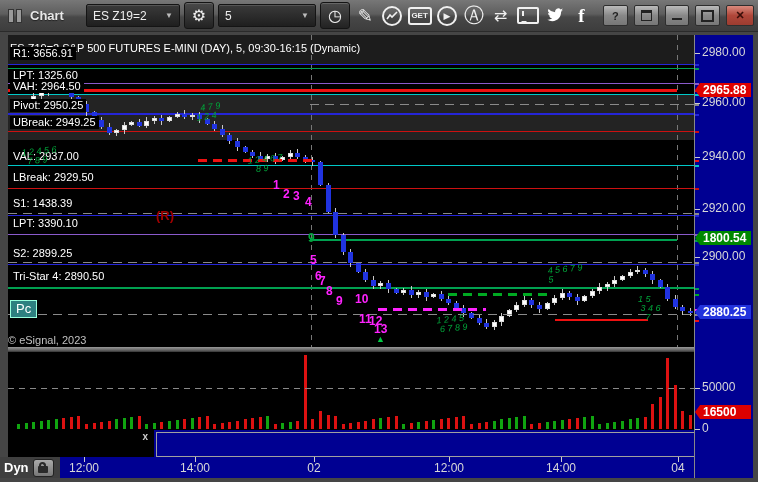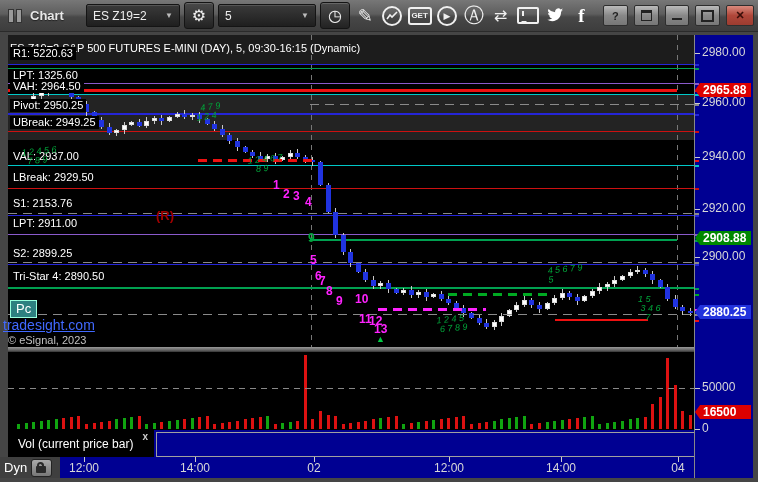--- a/index.html
+++ b/index.html
@@ -43,21 +43,21 @@
   #sep{position:absolute;left:8px;top:347px;width:686px;height:5px;
        background:linear-gradient(#999,#666 60%,#333);}
   #volpane{position:absolute;left:8px;top:352px;width:686px;height:78px;background:#000;overflow:hidden;}
   #tabrow{position:absolute;left:8px;top:430px;width:686px;height:27px;background:#000092;}
   #voltab{position:absolute;left:0;top:0;width:146px;height:27px;background:#000;color:#fff;
           font-size:12px;display:flex;align-items:center;padding-left:10px;box-sizing:border-box;}
   #voltab .x{position:absolute;right:6px;top:1px;color:#ccc;font-size:10px;font-weight:bold;}
   #scrollthumb{position:absolute;left:148px;top:2px;width:538px;height:23px;border:1px solid #a0a0a0;}
   #timebar{position:absolute;left:0;top:457px;width:752px;height:21px;background:#000092;}
   #dynbox{position:absolute;left:0;top:0;width:60px;height:21px;background:#3f3f3f;display:flex;align-items:center;}
-  #dynbox .dyn{color:#fff;font-weight:normal;font-size:13px;margin-left:4px;}
+  #dynbox .dyn{color:#fff;font-weight:bold;font-size:13px;margin-left:4px;}
   .lockbtn{width:19px;height:16px;margin-left:4px;border:1px solid #222;border-radius:3px;
            background:linear-gradient(#aaa,#777);position:relative;}
   .lockbtn .shackle{position:absolute;left:5px;top:2px;width:7px;height:5px;border:2px solid #2a2a2a;
            border-bottom:none;border-radius:4px 4px 0 0;box-sizing:border-box;}
   .lockbtn .body{position:absolute;left:4px;top:6px;width:10px;height:7px;background:#2a2a2a;border-radius:1px;}
   #axis{position:absolute;left:694px;top:35px;width:58px;height:443px;background:#000092;border-left:1px solid #888;}
   
   .hline,.vline,.band{position:absolute;}
   .candle-wick{position:absolute;width:1px;background:#c8c8c8;}
   .candle-body{position:absolute;width:5px;}
@@ -349,29 +349,29 @@
       <div class="candle-wick" style="left: 652px; top: 243.628px; height: 9.18385px; z-index: 5;"></div>
       <div class="candle-body" style="left: 650px; top: 244.662px; height: 7.11425px; z-index: 6; background: rgb(32, 51, 224); border: 1px solid rgb(32, 51, 224); box-sizing: border-box;"></div>
       <div class="candle-wick" style="left: 659px; top: 249.293px; height: 16.5309px; z-index: 5;"></div>
       <div class="candle-body" style="left: 657px; top: 251.777px; height: 12.2883px; z-index: 6; background: rgb(32, 51, 224); border: 1px solid rgb(32, 51, 224); box-sizing: border-box;"></div>
       <div class="candle-wick" style="left: 667px; top: 260.133px; height: 14.1768px; z-index: 5;"></div>
       <div class="candle-body" style="left: 665px; top: 264.065px; height: 7.761px; z-index: 6; background: rgb(32, 51, 224); border: 1px solid rgb(32, 51, 224); box-sizing: border-box;"></div>
       <div class="candle-wick" style="left: 674px; top: 270.067px; height: 9.49429px; z-index: 5;"></div>
       <div class="candle-body" style="left: 672px; top: 271.826px; height: 4.52725px; z-index: 6; background: rgb(32, 51, 224); border: 1px solid rgb(32, 51, 224); box-sizing: border-box;"></div>
       <div class="candle-wick" style="left: 682px; top: 273.145px; height: 7.78687px; z-index: 5;"></div>
       <div class="candle-body" style="left: 680px; top: 276.353px; height: 2px; z-index: 6; background: rgb(32, 51, 224); border: 1px solid rgb(32, 51, 224); box-sizing: border-box;"></div>
-      <div class="lvl-label" style="top: 12px;">R1: 5220.63</div>
+      <div class="lvl-label" style="top: 12px;">R1: 3656.91</div>
       <div class="lvl-label" style="top: 34px;">LPT: 1325.60</div>
       <div class="lvl-label" style="top: 45px;">VAH: 2964.50</div>
       <div class="lvl-label" style="top: 64px;">Pivot: 2950.25</div>
       <div class="lvl-label" style="top: 81px;">UBreak: 2949.25</div>
       <div class="lvl-label" style="top: 115px;">VAL: 2937.00</div>
       <div class="lvl-label" style="top: 136px;">LBreak: 2929.50</div>
-      <div class="lvl-label" style="top: 162px;">S1: 2153.76</div>
-      <div class="lvl-label" style="top: 182px;">LPT: 2911.00</div>
+      <div class="lvl-label" style="top: 162px;">S1: 1438.39</div>
+      <div class="lvl-label" style="top: 182px;">LPT: 3390.10</div>
       <div class="lvl-label" style="top: 212px;">S2: 2899.25</div>
       <div class="lvl-label" style="top: 235px;">Tri-Star 4: 2890.50</div>
       <div class="rmark" style="left: 148px; top: 173px;">(R)</div>
       <div class="mnum" style="left: 265px; top: 143px;">1</div>
       <div class="mnum" style="left: 275px; top: 152px;">2</div>
       <div class="mnum" style="left: 285px; top: 154px;">3</div>
       <div class="mnum" style="left: 297px; top: 160px;">4</div>
       <div class="mnum" style="left: 302px; top: 218px;">5</div>
       <div class="mnum" style="left: 307px; top: 234px;">6</div>
       <div class="mnum" style="left: 311px; top: 239px;">7</div>
@@ -392,21 +392,20 @@
       <div class="gcluster" style="left: 429px; top: 280px; transform: rotate(-6deg);">1 2 4 5
  6 7 8 9</div>
       <div class="gcluster" style="left: 540px; top: 230px; transform: rotate(-6deg);">4 5 6 7 9
 5</div>
       <div class="gcluster" style="left: 630px; top: 260px; transform: rotate(0deg);">1 5
  3 4 6
    7</div>
     </div>
   <div id="charttitle">ES Z19=2 S&amp;P 500 FUTURES E-MINI (DAY), 5, 09:30-16:15 (Dynamic)</div>
   <div id="pcbadge">Pc</div>
-  <div id="sitelink">tradesight.com</div>
   <div id="copyr">© eSignal, 2023</div>
 
   <div id="sep"></div>
 
   <div id="volpane">
       <div class="hline" style="left: 9px; top: 72px; width: 3px; height: 5px; background: rgb(16, 165, 16);"></div>
       <div class="hline" style="left: 17px; top: 71px; width: 3px; height: 6px; background: rgb(16, 165, 16);"></div>
       <div class="hline" style="left: 24px; top: 70px; width: 3px; height: 7px; background: rgb(16, 165, 16);"></div>
       <div class="hline" style="left: 32px; top: 69px; width: 3px; height: 8px; background: rgb(16, 165, 16);"></div>
       <div class="hline" style="left: 39px; top: 68px; width: 3px; height: 9px; background: rgb(16, 165, 16);"></div>
@@ -493,21 +492,20 @@
       <div class="hline" style="left: 651px; top: 45px; width: 3px; height: 32px; background: rgb(221, 17, 17);"></div>
       <div class="hline" style="left: 658px; top: 6px; width: 3px; height: 71px; background: rgb(221, 17, 17);"></div>
       <div class="hline" style="left: 666px; top: 33px; width: 3px; height: 44px; background: rgb(221, 17, 17);"></div>
       <div class="hline" style="left: 673px; top: 59px; width: 3px; height: 18px; background: rgb(221, 17, 17);"></div>
       <div class="hline" style="left: 681px; top: 63px; width: 3px; height: 14px; background: rgb(221, 17, 17);"></div>
       <div class="hline" style="left: 0px; top: 36px; width: 686px; height: 1px; background: repeating-linear-gradient(90deg, rgb(136, 136, 136) 0px, rgb(136, 136, 136) 6px, transparent 6px, transparent 11px);"></div>
     </div>
 
   <div id="tabrow">
     <div id="voltab">
-      <span>Vol (current price bar)</span>
       <span class="x">x</span>
     </div>
     <div id="scrollthumb"></div>
   </div>
 
   <div id="timebar">
     <div id="dynbox">
       <span class="dyn">Dyn</span>
       <span class="lockbtn">
           <span class="shackle"></span>
@@ -559,17 +557,17 @@
       <div class="ticklabel" style="top: 114px;">2940.00</div>
       <div class="tickline" style="top: 174px;"></div>
       <div class="ticklabel" style="top: 166px;">2920.00</div>
       <div class="tickline" style="top: 222px;"></div>
       <div class="ticklabel" style="top: 214px;">2900.00</div>
       <div class="tickline" style="top: 353px;"></div>
       <div class="ticklabel" style="top: 345px;">50000</div>
       <div class="tickline" style="top: 394px;"></div>
       <div class="ticklabel" style="top: 386px;">0</div>
       <div class="badge" style="top: 48px; background: rgb(221, 0, 0);">2965.88</div>
-      <div class="badge" style="top: 196px; background: rgb(0, 136, 0);">2908.88</div>
+      <div class="badge" style="top: 196px; background: rgb(0, 136, 0);">1800.54</div>
       <div class="badge" style="top: 270px; background: rgb(34, 51, 221);">2880.25</div>
       <div class="badge" style="top: 370px; background: rgb(221, 0, 0);">16500</div>
     </div>
 </div>
 
 </body></html>

